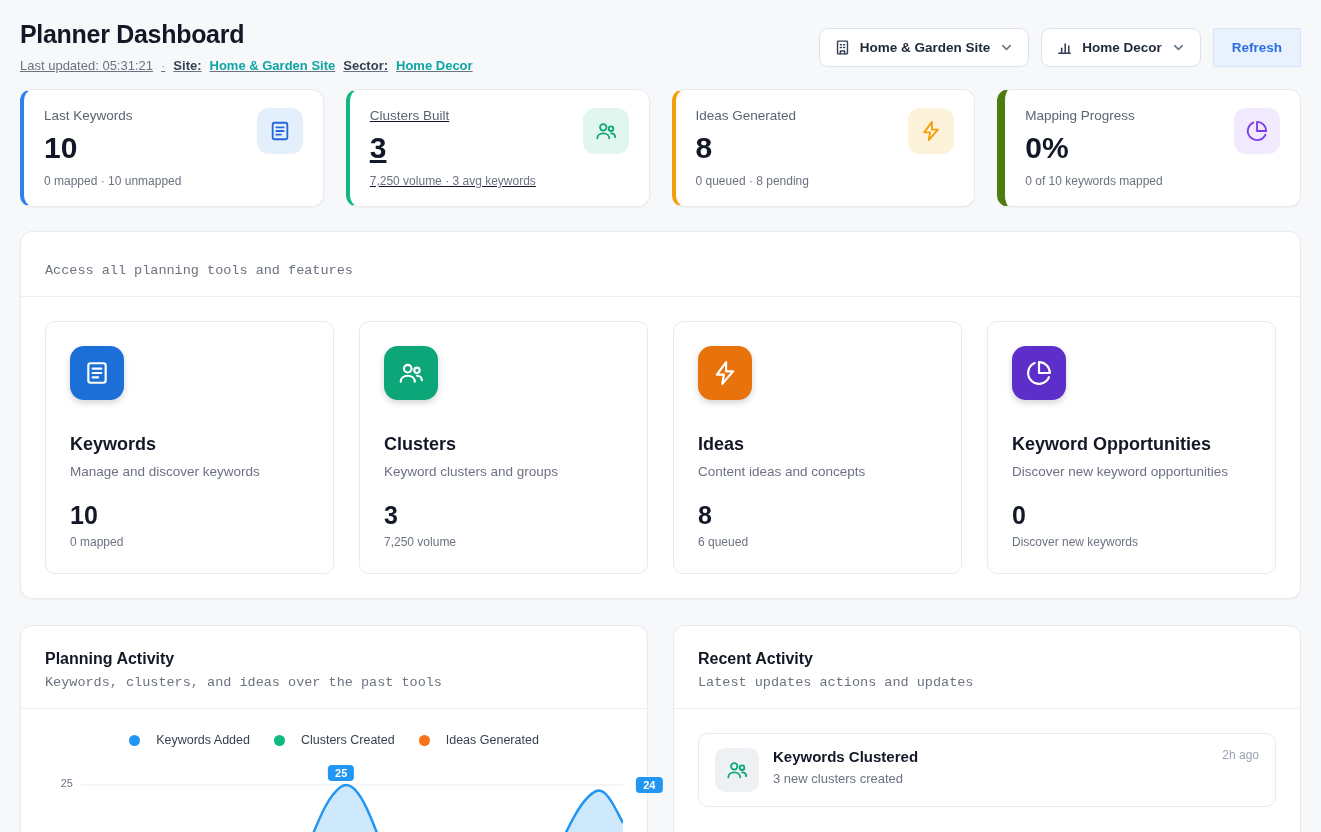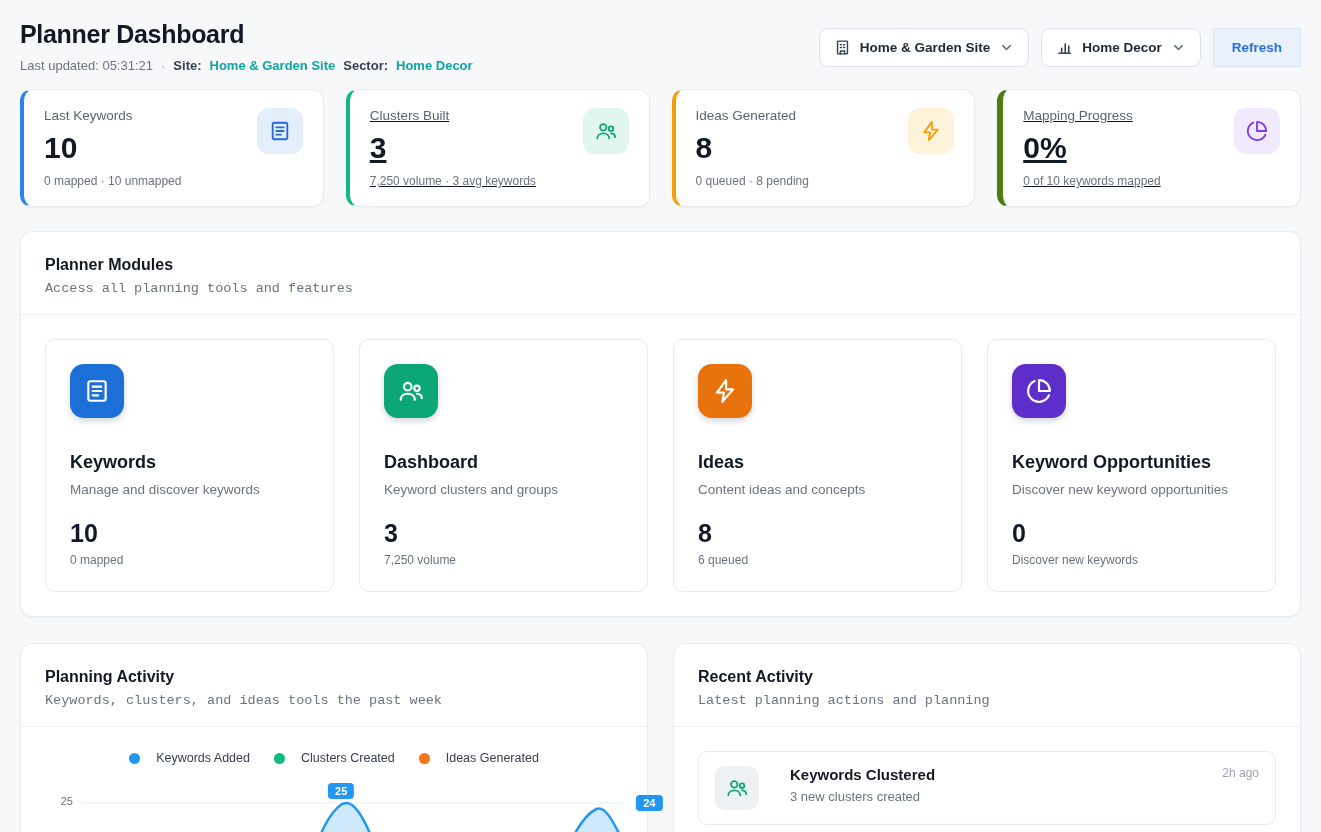--- a/index.html
+++ b/index.html
@@ -7,21 +7,21 @@
   body {
     background:#f7f8fa;
     font-family:"Liberation Sans","DejaVu Sans",sans-serif;
     color:#111827;
   }
   .page { padding:20px 20px 0 20px; }
 
   
   .topbar { display:flex; justify-content:space-between; align-items:flex-start; }
   .page-title { font-size:25px; font-weight:800; letter-spacing:-0.3px; color:#121826; }
-  .meta { margin-top:9px; font-size:13px; color:#6b7280; display:flex; align-items:flex-end; gap:8px; }
+  .meta { margin-top:9px; font-size:13px; color:#6b7280; display:flex; align-items:flex-end; gap:8px;text-decoration:underline; }
   .meta .sep { color:#9ca3af; }
   .meta .lbl { color:#374151; font-weight:700; }
   .teal-link { color:#0ea5a4; font-weight:700; text-decoration:none; cursor:pointer; }
   .topbar-right { display:flex; gap:12px; margin-top:8px; }
   .selector {
     display:flex; align-items:center; gap:9px;
     background:#ffffff; border:1px solid #dde3ec; border-radius:9px;
     padding:10px 14px; font-size:13.5px; font-weight:700; color:#1f2937;
     font-family:inherit; cursor:pointer;
   }
@@ -37,21 +37,21 @@
   
   .stats-row { display:grid; grid-template-columns:repeat(4,1fr); gap:22px; margin-top:16px; }
   .stat-card {
     background:#fff; border:1px solid #e7eaf0; border-radius:12px;
     padding:18px 20px; display:flex; justify-content:space-between;
     box-shadow:0 1px 2px rgba(16,24,40,.04);
   }
   .stat-card.a-blue   { border-left:4px solid #2b82ec; }
   .stat-card.a-green  { border-left:4px solid #10b981;text-decoration:underline; }
   .stat-card.a-orange { border-left:4px solid #f59e0b; }
-  .stat-card.a-purple { border-left:6px solid #4d7c0f;text-decoration:underline; }
+  .stat-card.a-purple { border-left:8px solid #4d7c0f; }
   .stat-label { font-size:13.5px; color:#5b6472; }
   .stat-value { font-size:30px; font-weight:800; margin-top:8px; color:#121826; }
   .stat-detail { font-size:12px; color:#6b7280; margin-top:9px; }
   .stat-icon { width:46px; height:46px; border-radius:12px; padding:12px; flex:none; }
   .tint-blue   { background:#e4effc; color:#2667d9; }
   .tint-green  { background:#e1f6ee; color:#0ea873; }
   .tint-orange { background:#fdf3da; color:#f59e0b; }
   .tint-purple { background:#f1e9fd; color:#7c3aed; }
 
   
@@ -96,21 +96,21 @@
   .plot { position:relative; flex:1; height:240px; }
   .pt-badge {
     position:absolute; background:#2196f3; color:#fff; font-size:11px; font-weight:700;
     padding:2px 7px; border-radius:4px; transform:translateX(-50%);
   }
   .pt-badge.b1 { left:48%; top:2px; }
   .pt-badge.b2 { left:96%; top:14px;margin-left:48px; }
 
   .activity-item {
     border:1px solid #e7eaf0; border-radius:10px; padding:14px 16px;
-    display:flex; gap:31px; margin-top:6px;
+    display:flex; gap:14px; margin-top:6px;
   }
   .activity-icon { width:44px; height:44px; border-radius:10px; background:#edf1f4; padding:11px; color:#0ca678; flex:none; }
   .activity-body { flex:1; }
   .activity-title { font-size:15px; font-weight:800; color:#121826; }
   .activity-desc { font-size:13px; color:#6b7280; margin-top:6px; }
   .activity-time { font-size:12px; color:#9ca3af; flex:none; }
 </style>
 </head>
 <body>
 
@@ -223,21 +223,20 @@
       <div class="stat-icon tint-purple">
         <svg viewBox="0 0 24 24" fill="none" stroke="currentColor" stroke-width="2" stroke-linecap="round" stroke-linejoin="round">
             <path d="M21.2 15.9A10 10 0 1 1 8 2.8"></path>
             <path d="M22 12A10 10 0 0 0 12 2v10z"></path>
           </svg>
       </div>
     </div>
   </section>
 
   <section class="card modules-card">
-    <div class="sec-title">Planner Modules</div>
     <div class="sec-sub">Access all planning tools and features</div>
     <hr class="divider">
 
     <div class="modules-grid">
 
       <div class="module-card">
         <div class="module-icon solid-blue">
           <svg viewBox="0 0 24 24" fill="none" stroke="currentColor" stroke-width="2" stroke-linecap="round" stroke-linejoin="round">
               <rect x="4" y="3" width="16" height="18" rx="2"></rect>
               <line x1="8" y1="8" x2="16" y2="8"></line>
@@ -253,21 +252,21 @@
 
       <div class="module-card">
         <div class="module-icon solid-green">
           <svg viewBox="0 0 24 24" fill="none" stroke="currentColor" stroke-width="2" stroke-linecap="round" stroke-linejoin="round">
               <circle cx="9" cy="8" r="3.5"></circle>
               <path d="M2.5 20c0-3.5 3-5.5 6.5-5.5s6.5 2 6.5 5.5"></path>
               <circle cx="17.5" cy="9.5" r="2.5"></circle>
               <path d="M17.5 14.5c2.7 0 4.5 1.8 4.5 4.2"></path>
             </svg>
         </div>
-        <div class="module-title">Dashboard</div>
+        <div class="module-title">Clusters</div>
         <div class="module-desc">Keyword clusters and groups</div>
         <div class="module-value">3</div>
         <div class="module-detail">7,250 volume</div>
       </div>
 
       <div class="module-card">
         <div class="module-icon solid-orange">
           <svg viewBox="0 0 24 24" fill="none" stroke="currentColor" stroke-width="2" stroke-linejoin="round">
               <path d="M13 2 4.5 13.5H11L9.5 22 19.5 10.5H13L13 2z"></path>
             </svg>
@@ -290,21 +289,21 @@
         <div class="module-value">0</div>
         <div class="module-detail">Discover new keywords</div>
       </div>
     </div>
   </section>
 
   <section class="bottom-grid">
 
     <div class="card bottom-card">
       <div class="sec-title">Planning Activity</div>
-      <div class="sec-sub">Keywords, clusters, and ideas tools the past week</div>
+      <div class="sec-sub">Keywords, clusters, and ideas over the past tools</div>
       <hr class="divider">
 
       <div class="legend-row">
         <div class="legend-item">
           <span class="dot dot-blue"></span>
           <span>Keywords Added</span>
         </div>
         <div class="legend-item">
           <span class="dot dot-green"></span>
           <span>Clusters Created</span>
@@ -326,21 +325,21 @@
             <path d="M0,232 C80,232 150,210 200,140 C230,100 240,40 263,24 C285,8 305,90 330,150 C360,215 400,225 440,170 C475,120 495,40 522,28 C532,24 541,45 549,60" fill="none" stroke="#2196f3" stroke-width="2.5"></path>
           </svg>
           <span class="pt-badge b1">25</span>
           <span class="pt-badge b2">24</span>
         </div>
       </div>
     </div>
 
     <div class="card bottom-card">
       <div class="sec-title">Recent Activity</div>
-      <div class="sec-sub">Latest planning actions and planning</div>
+      <div class="sec-sub">Latest updates actions and updates</div>
       <hr class="divider">
 
       <div class="activity-item">
         <div class="activity-icon">
           <svg viewBox="0 0 24 24" fill="none" stroke="currentColor" stroke-width="2" stroke-linecap="round" stroke-linejoin="round">
               <circle cx="9" cy="8" r="3.5"></circle>
               <path d="M2.5 20c0-3.5 3-5.5 6.5-5.5s6.5 2 6.5 5.5"></path>
               <circle cx="17.5" cy="9.5" r="2.5"></circle>
               <path d="M17.5 14.5c2.7 0 4.5 1.8 4.5 4.2"></path>
             </svg>

